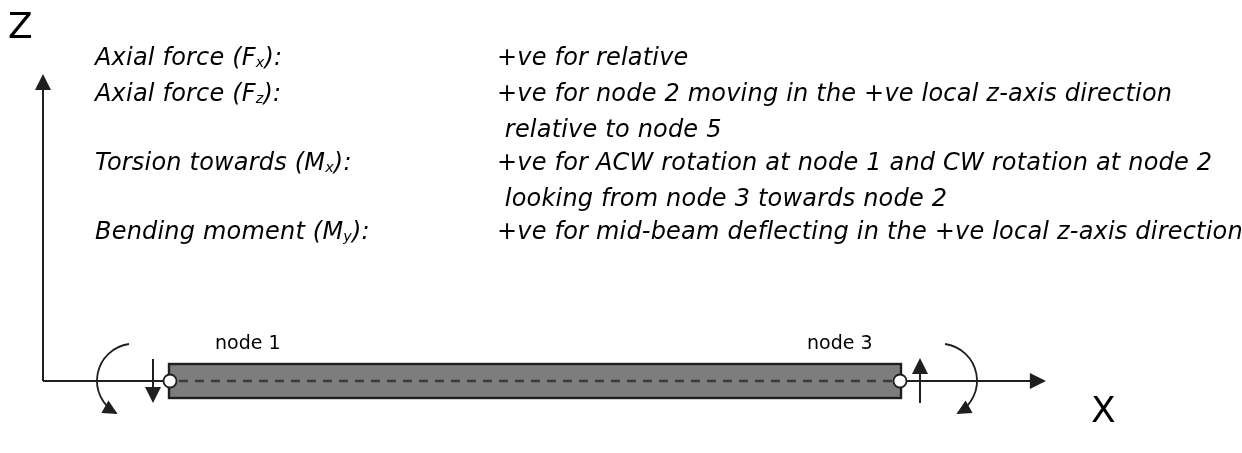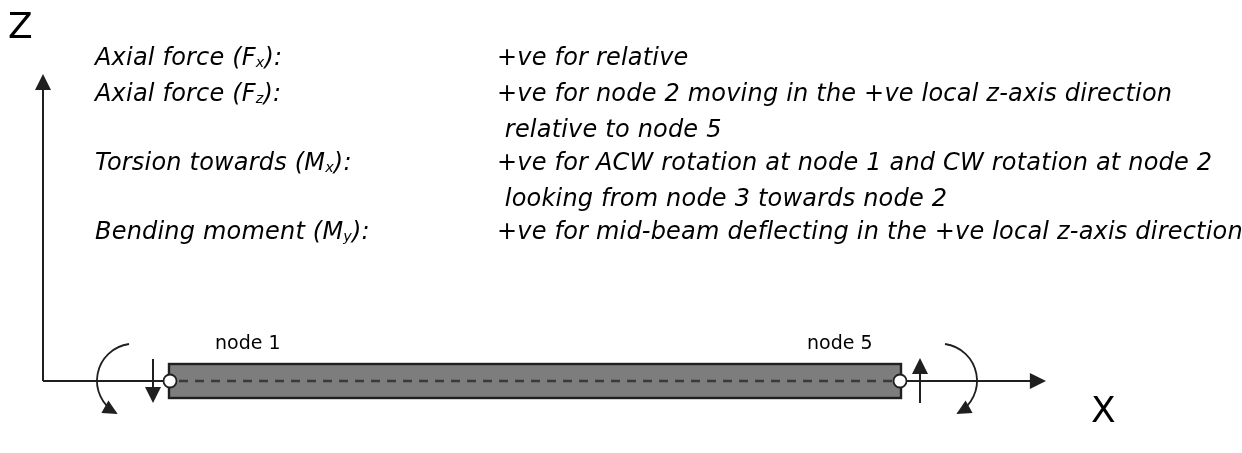--- a/index.html
+++ b/index.html
@@ -123,15 +123,15 @@
     <line x1="153" y1="359" x2="153" y2="401" stroke="#1f1f1f" stroke-width="2" marker-end="url(#ah)"></line>
     <line x1="920" y1="403" x2="920" y2="360" stroke="#1f1f1f" stroke-width="2" marker-end="url(#ah)"></line>
 
     <path d="M 129 344 A 37 37 0 0 0 116 413" fill="none" stroke="#1f1f1f" stroke-width="1.8" marker-end="url(#ah)"></path>
     <path d="M 945 344 A 37 37 0 0 1 958 413" fill="none" stroke="#1f1f1f" stroke-width="1.8" marker-end="url(#ah)"></path>
   </svg>
 
   <div class="axis-label z-label">Z</div>
   <div class="axis-label x-label">X</div>
   <div class="node-label node1-label">node 1</div>
-  <div class="node-label node2-label">node 5</div>
+  <div class="node-label node2-label">node 3</div>
 
 </div>
 
 </body></html>

